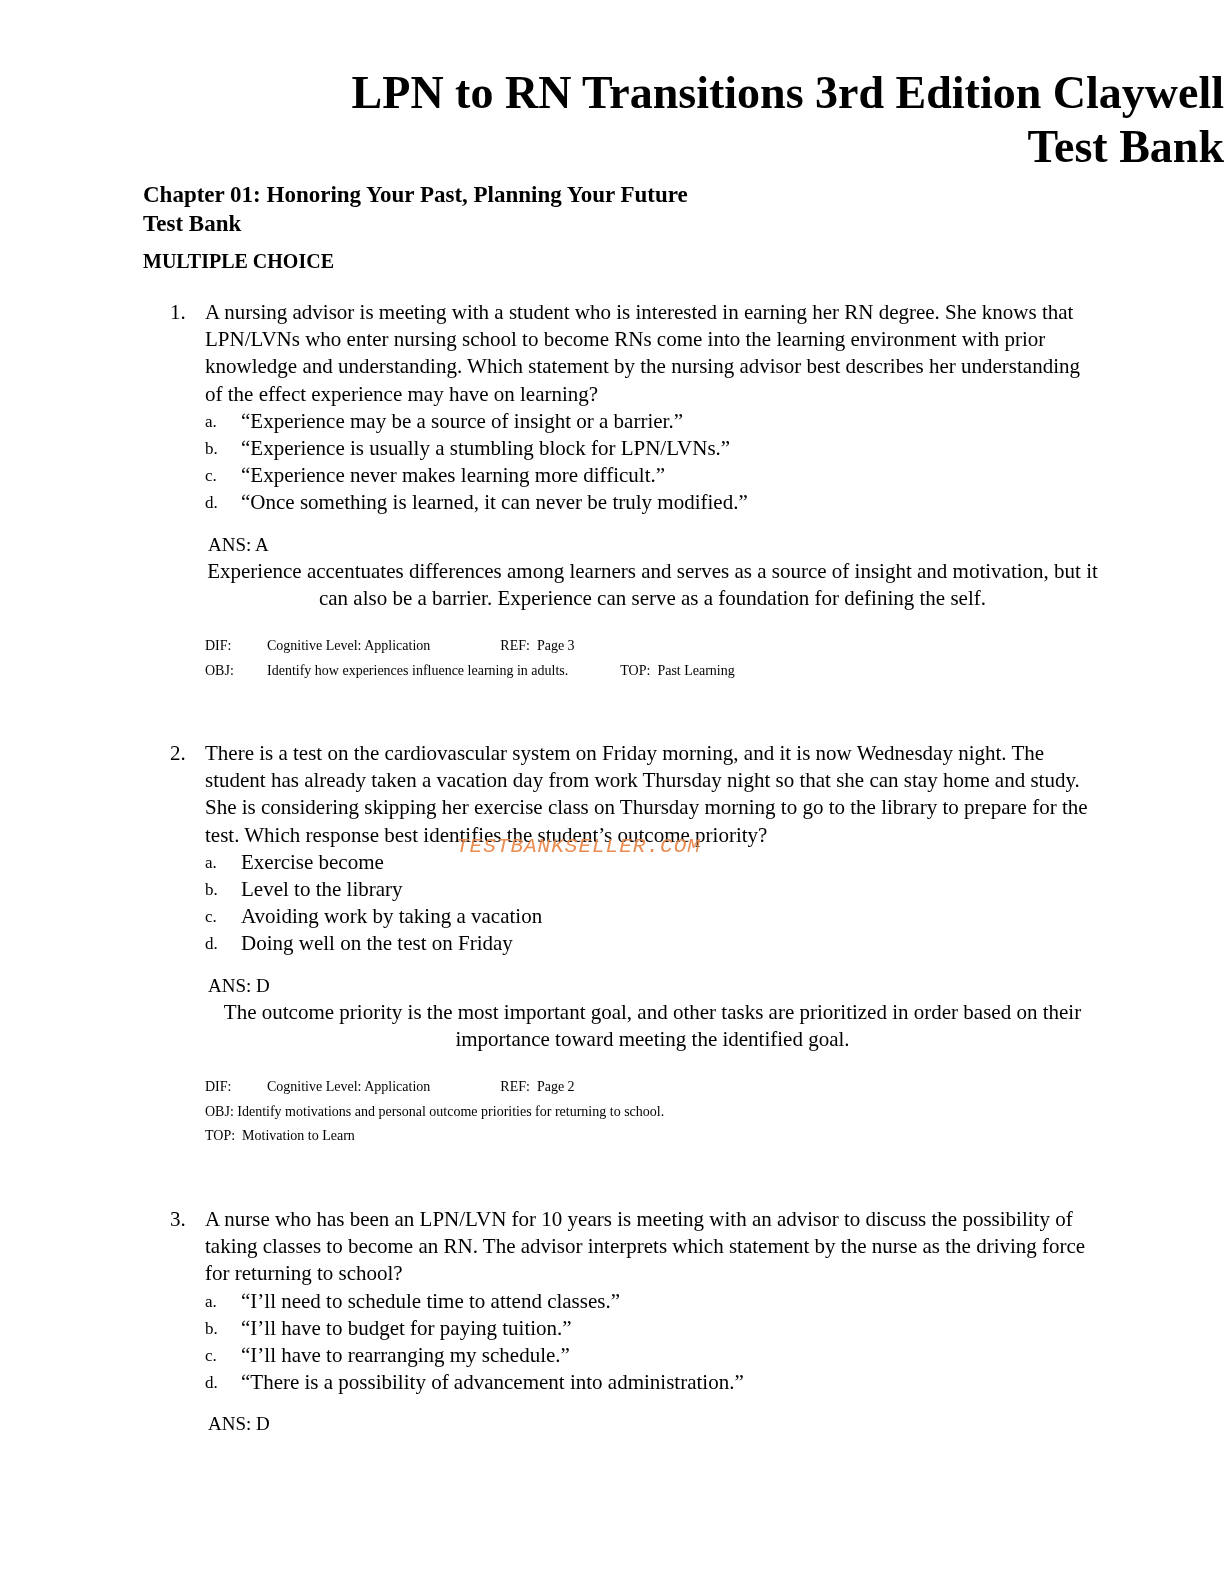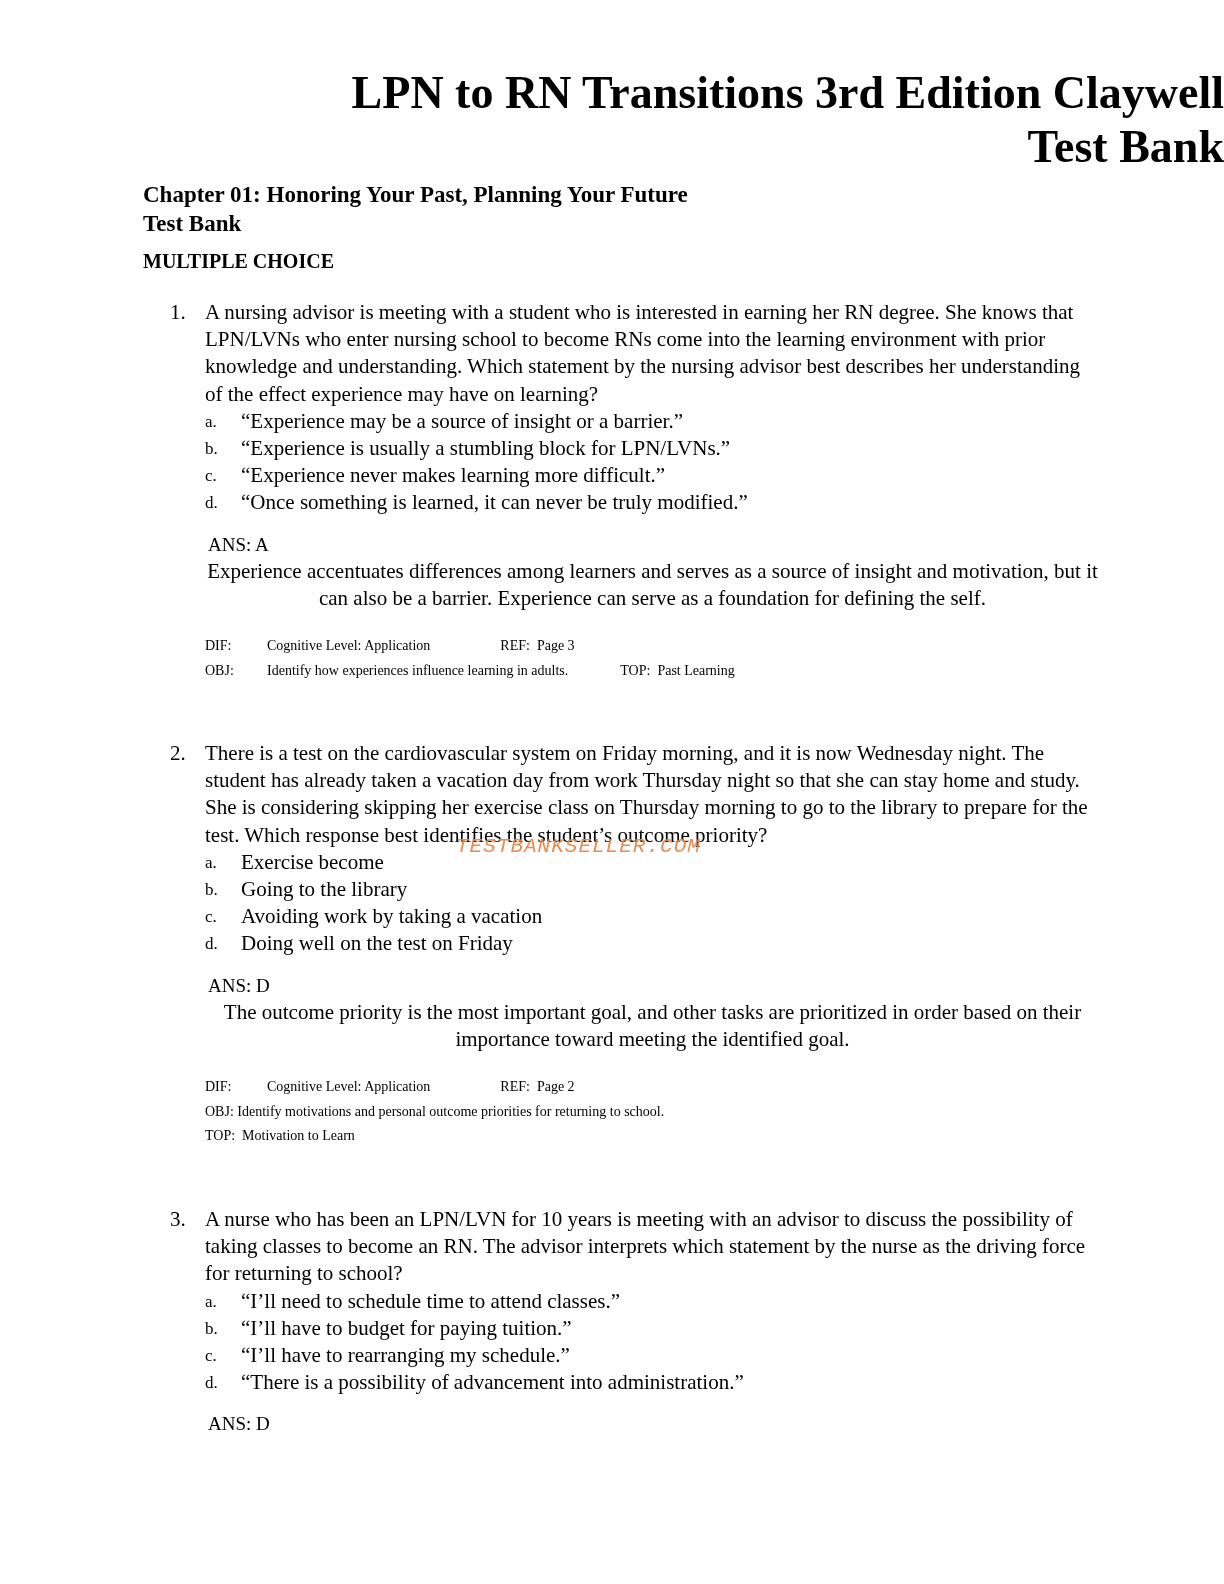--- a/index.html
+++ b/index.html
@@ -76,21 +76,21 @@
       <span class="tab">OBJ:</span><span>Identify how experiences influence learning in adults.</span><span class="gap3"></span><span>TOP:</span>&nbsp; <span>Past Learning</span>
     </div>
   </div>
 </div>
 
 <div class="q" style="top:740px;">
   <span class="num">2.</span>
   <div class="stem">There is a test on the cardiovascular system on Friday morning, and it is now Wednesday night. The student has already taken a vacation day from work Thursday night so that she can stay home and study. She is considering skipping her exercise class on Thursday morning to go to the library to prepare for the test. Which response best identifies the student’s outcome priority?</div>
   <ul class="opts">
     <li class="opt"><span class="letter">a.</span><span>Exercise become</span></li>
-    <li class="opt"><span class="letter">b.</span><span>Going to the library</span></li>
+    <li class="opt"><span class="letter">b.</span><span>Level to the library</span></li>
     <li class="opt"><span class="letter">c.</span><span>Avoiding work by taking a vacation</span></li>
     <li class="opt"><span class="letter">d.</span><span>Doing well on the test on Friday</span></li>
   </ul>
   <div class="ans" style="font-size:19px;">ANS:  D</div>
   <div class="rationale">The outcome priority is the most important goal, and other tasks are prioritized in order based on their importance toward meeting the identified goal.</div>
   <div class="meta">
     <div class="row">
       <span class="tab">DIF:</span><span>Cognitive Level: Application</span><span class="gap2"></span><span>REF:</span>&nbsp; <span>Page 2</span>
     </div>
     <div class="row">

